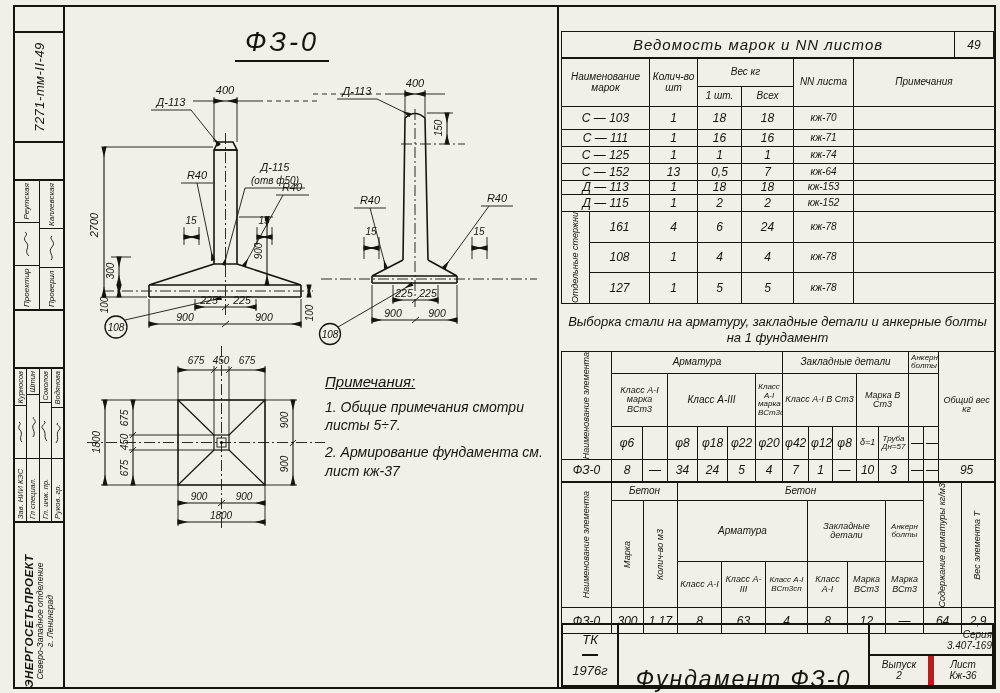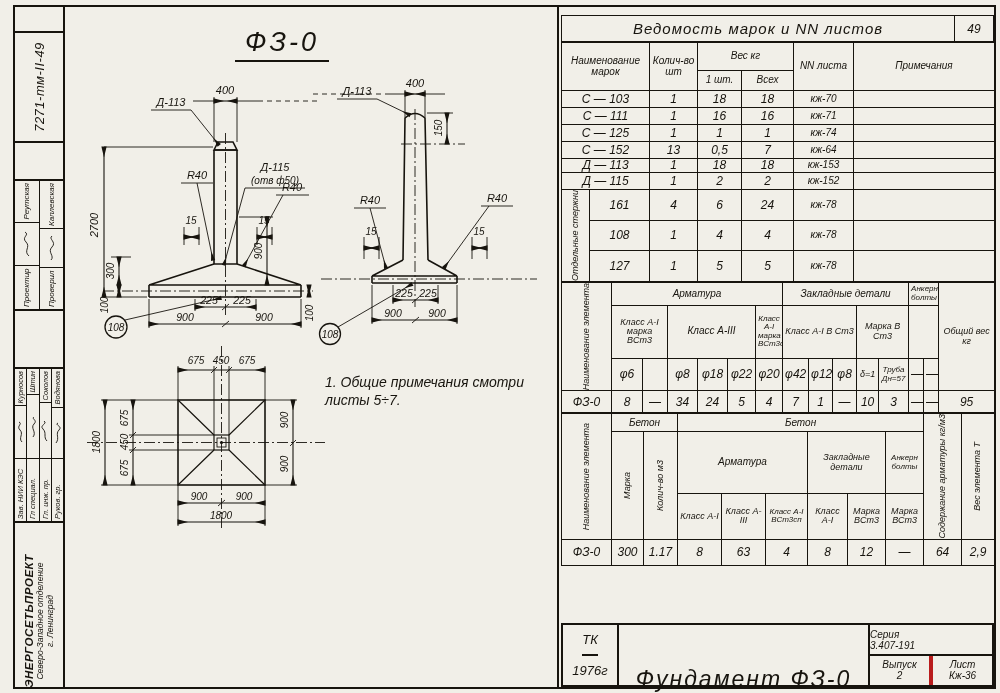--- a/index.html
+++ b/index.html
@@ -53,24 +53,24 @@
   .ttlbar .pg{width:38px;border-left:1.5px solid #17140e;display:flex;align-items:center;justify-content:center;font-size:12px;}
   .sectitle{width:433px;text-align:center;font-size:13px;line-height:1.25;margin:10px 0 4px;}
   .sectitle2{width:433px;text-align:center;font-size:15px;letter-spacing:1px;margin:12px 0 6px;}
 
   .tblock{position:absolute;left:0;bottom:0;width:433px;height:64px;border:2px solid #17140e;box-sizing:border-box;display:flex;}
   .tb-l{width:54px;border-right:2px solid #17140e;display:flex;flex-direction:column;align-items:center;}
   .tb-l div{flex:1;display:flex;align-items:center;justify-content:center;font-size:13px;}
   .tb-l div:first-child{border-bottom:2px solid #17140e;}
   .tb-c{flex:1;display:flex;align-items:center;justify-content:center;font-size:23px;letter-spacing:2px;margin-top:48px;}
   .tb-r{width:122px;border-left:2px solid #17140e;display:flex;flex-direction:column;font-size:10px;}
-  .tb-r .sr{flex:1;display:flex;flex-direction:column;align-items:flex-start;justify-content:center;border-bottom:2px solid #17140e;line-height:1.1;}
+  .tb-r .sr{flex:1;display:flex;flex-direction:column;align-items:flex-end;justify-content:center;border-bottom:2px solid #17140e;line-height:1.1;}
   .tb-r .br{flex:1;display:flex;}
   .tb-r .br div{flex:1;display:flex;flex-direction:column;align-items:center;justify-content:center;line-height:1.05;}
-  .tb-r .br div:first-child{border-right:4px solid #b91c1c;}
+  .tb-r .br div:first-child{border-right:6px solid #b91c1c;}
 </style>
 </head>
 <body>
 
 <svg width="0" height="0" style="position:absolute" aria-hidden="true">
   <defs>
     <marker id="ar" orient="auto-start-reverse" markerWidth="12" markerHeight="8" refX="9.5" refY="3">
       <path d="M0,3 L10,0.6 L10,5.4 Z" fill="#17140e"></path>
     </marker>
   </defs>
@@ -359,27 +359,29 @@
         <text x="159" y="160" text-anchor="middle" class="t10">900</text>
       </g>
       <g>
         <path class="ex" d="M93,167 V186 M180,167 V186"></path>
         <line class="dl" x1="93" y1="182" x2="180" y2="182" marker-start="url(#ar)" marker-end="url(#ar)"></line>
         <text x="136" y="179" text-anchor="middle" class="t10">1800</text>
       </g>
     </svg>
 
     <div class="notes">
+      <div class="nt">Примечания:</div>
       <div class="ni">1. Общие примечания смотри листы 5÷7.</div>
+      <div class="ni">2. Армирование фундамента см. лист кж-37</div>
     </div>
   </div>
 
   <div class="panel">
 
-    <div class="ttlbar" style="margin-top:8px">
+    <div class="ttlbar" style="margin-top:24px">
       <div class="tt">Ведомость марок и NN листов</div>
       <div class="pg">49</div>
     </div>
 
     <table>
       <colgroup>
           <col style="width:28px">
           <col style="width:60px">
           <col style="width:48px">
           <col style="width:44px">
@@ -392,21 +394,21 @@
         <td colspan="2" rowspan="2" class="hd">Наименование марок</td>
         <td rowspan="2" class="hd">Колич-во шт</td>
         <td colspan="2" class="hd">Вес кг</td>
         <td rowspan="2" class="hd">NN листа</td>
         <td rowspan="2" class="hd">Примечания</td>
       </tr>
       <tr style="height:20px">
         <td class="hd">1 шт.</td>
         <td class="hd">Всех</td>
       </tr>
-      <tr style="height:17px">
+      <tr style="height:23px">
         <td colspan="2">С — 103</td>
         <td>1</td>
         <td>18</td>
         <td>18</td>
         <td class="hd">кж-70</td>
         <td></td>
       </tr>
       <tr style="height:17px">
         <td colspan="2">С — 111</td>
         <td>1</td>
@@ -470,20 +472,21 @@
         <td>127</td>
         <td>1</td>
         <td>5</td>
         <td>5</td>
         <td class="hd">кж-78</td>
         <td></td>
       </tr>
     </tbody>
       </table>
 
+    <div class="sectitle">Выборка стали на арматуру, закладные детали и анкерные болты на 1 фундамент</div>
     <table>
       <colgroup>
           <col style="width:50px">
           <col style="width:31px">
           <col style="width:25px">
           <col style="width:30px">
           <col style="width:30px">
           <col style="width:28px">
           <col style="width:27px">
           <col style="width:26px">
@@ -613,21 +616,21 @@
 
     <div class="tblock">
       <div class="tb-l">
         <div>ТК</div>
         <div>1976г</div>
       </div>
       <div class="tb-c">Фундамент ФЗ-0</div>
       <div class="tb-r">
         <div class="sr">
           <span>Серия</span>
-          <span>3.407-191</span>
+          <span>3.407-169</span>
         </div>
         <div class="br">
           <div>
             <span>Выпуск</span>
             <span>2</span>
           </div>
           <div>
             <span>Лист</span>
             <span>Кж-36</span>
           </div>

